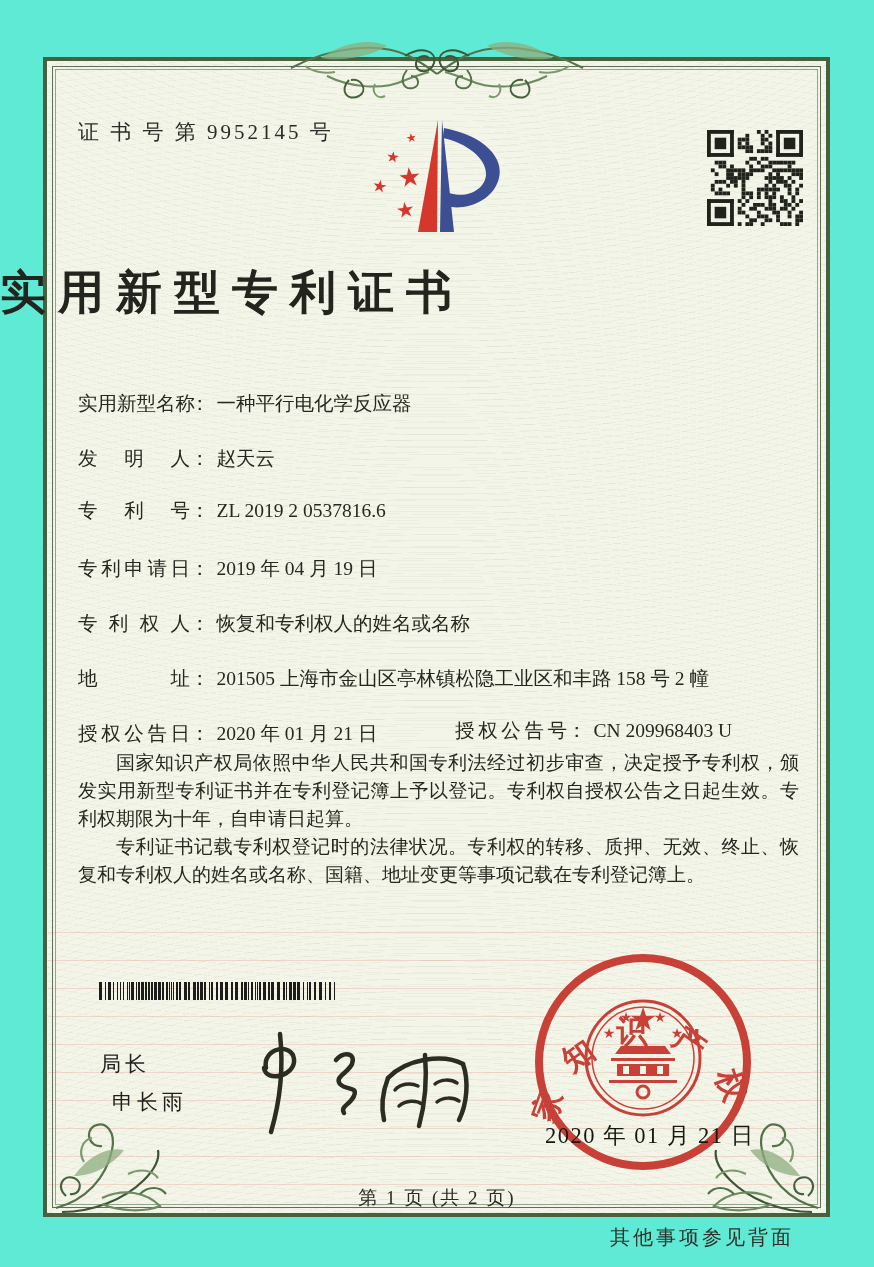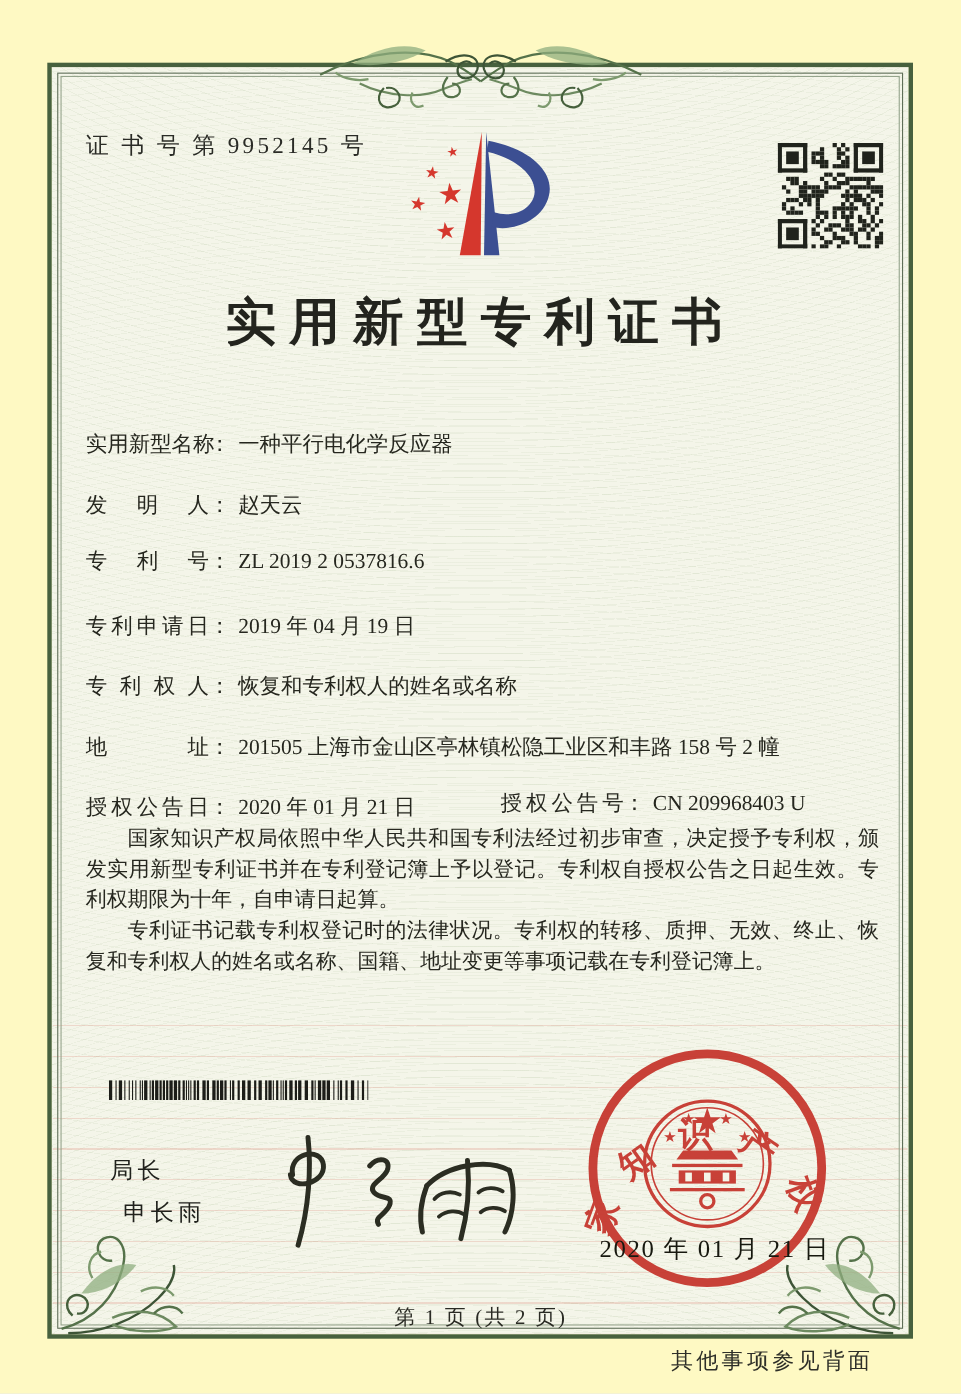--- a/index.html
+++ b/index.html
@@ -1,18 +1,18 @@
 <!DOCTYPE html>
 <html><head>
 <meta charset="utf-8">
 <style>
   html,body{margin:0;padding:0;background:#e8e8e4;}
   .page{
     position:relative;width:874px;height:1267px;margin:0 auto;
-    background:#fef9c3;overflow:hidden;
+    background:#5eead4;overflow:hidden;
     font-family:"Liberation Serif","DejaVu Serif",serif;color:#20211c;
   }
   
   .frame-outer{position:absolute;left:43px;top:57px;width:779px;height:1152px;
     border:4px solid #47613e;}
   .frame-mid{position:absolute;left:52px;top:66px;width:767px;height:1140px;
     border:1px solid #5f6e58;}
   .frame-fine{position:absolute;left:55px;top:69px;width:761px;height:1134px;
     border:1px solid #95a48c;}
   .paper-texture{position:absolute;left:47px;top:61px;width:779px;height:1152px;
@@ -30,21 +30,21 @@
   .logo{position:absolute;left:358px;top:112px;width:170px;height:138px;}
   .logo .star{position:absolute;color:#d5372d;line-height:1;font-family:"DejaVu Sans",sans-serif;}
   .logo .s1{left:48px;top:20px;font-size:12px;transform:rotate(-10deg);}
   .logo .s2{left:28px;top:38px;font-size:15px;transform:rotate(8deg);}
   .logo .s3{left:40px;top:52px;font-size:26px;transform:rotate(-6deg);}
   .logo .s4{left:14px;top:66px;font-size:17px;transform:rotate(10deg);}
   .logo .s5{left:38px;top:88px;font-size:21px;transform:rotate(-8deg);}
 
   .qr{position:absolute;left:707px;top:130px;width:96px;height:96px;}
 
-  .title{position:absolute;left:0;top:262px;width:100%;text-align:center;
+  .title{position:absolute;left:0;top:262px;width:100%;text-align:left;
     font-size:46px;font-weight:700;letter-spacing:12px;color:#23241e;}
 
   .field-row{position:absolute;left:78px;font-size:19.5px;white-space:nowrap;color:#26271f;}
   .field-label{display:inline-block;width:112px;text-align:justify;text-align-last:justify;vertical-align:bottom;}
   .field-sep{display:inline-block;}
   .field-value{display:inline-block;padding-left:7px;margin-top:12px;}
   .row-1{top:378px;} .row-2{top:433px;} .row-3{top:488px;}
   .row-4{top:543px;} .row-5{top:598px;} .row-6{top:653px;} .row-7{top:708px;}
   .field-right{position:absolute;left:377px;top:0;}
 

